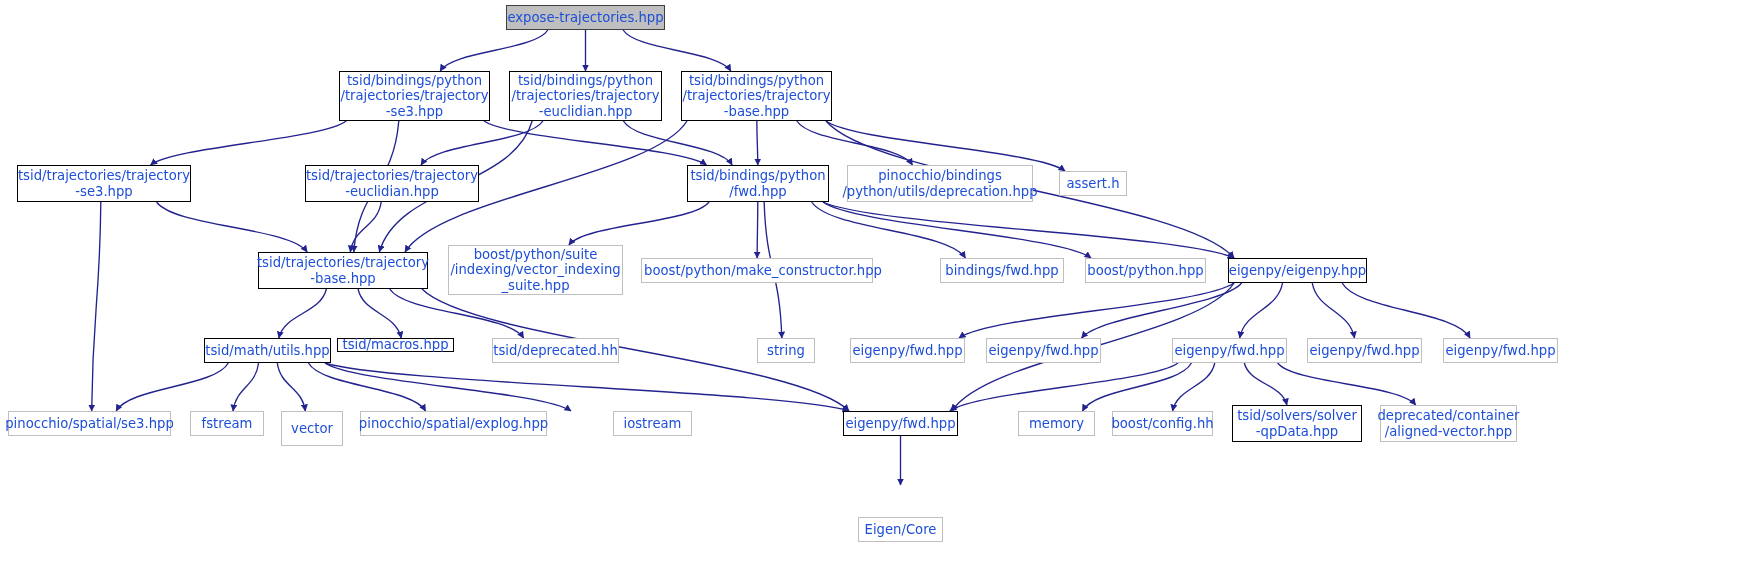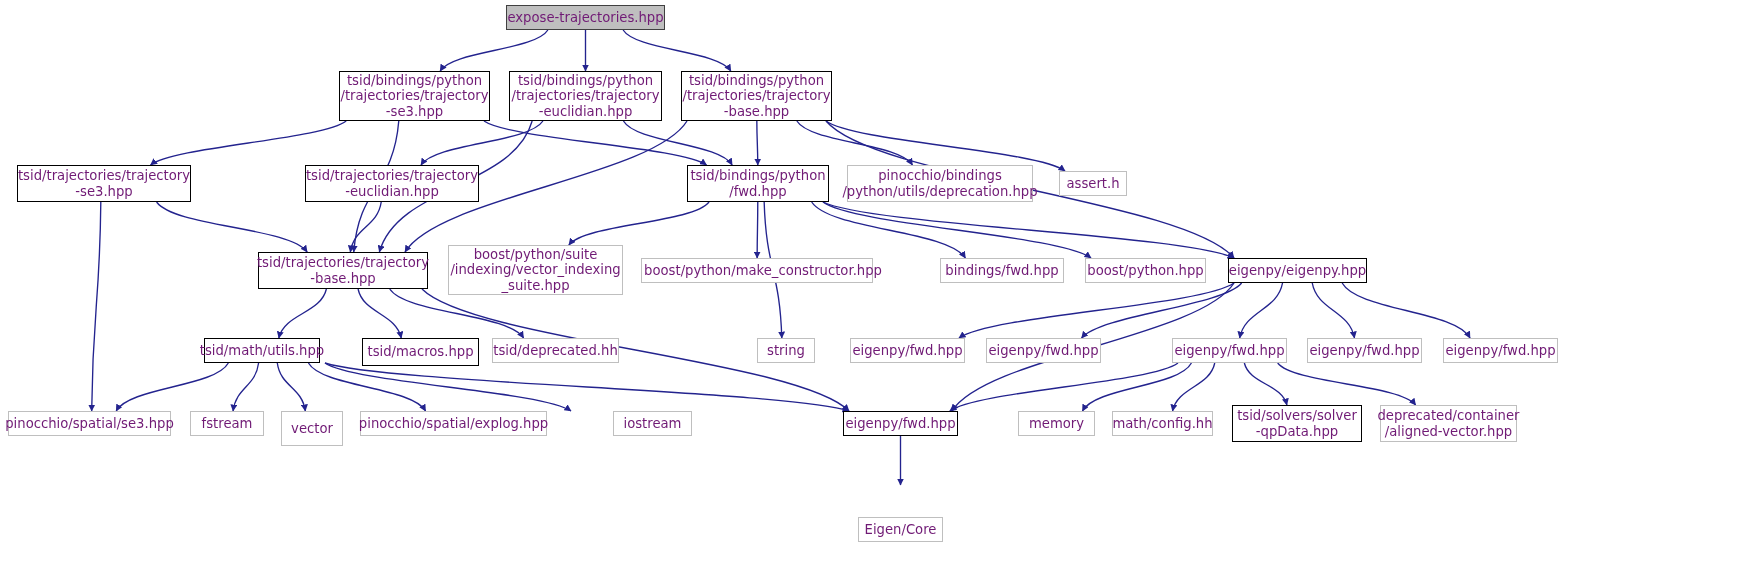--- a/index.html
+++ b/index.html
@@ -24,21 +24,21 @@
   }
   .node {
     position: absolute;
     box-sizing: border-box;
     display: flex;
     align-items: center;
     justify-content: center;
     text-align: center;
     font-size: 13.2px;
     line-height: 15.5px;
-    color: #701a75;
+    color: #1d4ed8;
     white-space: pre;
     background: #ffffff;
     border: 1px solid #000000;
     z-index: 2;
   }
   .node.root {
     background: #bfbfbf;
     border: 1px solid #404040;
   }
   .node.thick {
@@ -132,36 +132,36 @@
       <div class="node faint" style="left: 1059px; top: 171px; width: 68px; height: 25px;"><span class="node-label">assert.h</span></div>
       <div class="node thick" style="left: 258px; top: 252px; width: 170px; height: 37px;"><span class="node-label">tsid/trajectories/trajectory
 -base.hpp</span></div>
       <div class="node faint" style="left: 448px; top: 245px; width: 175px; height: 50px;"><span class="node-label">boost/python/suite
 /indexing/vector_indexing
 _suite.hpp</span></div>
       <div class="node faint" style="left: 641px; top: 258px; width: 232px; height: 25px; padding-left: 12px;"><span class="node-label">boost/python/make_constructor.hpp</span></div>
       <div class="node faint" style="left: 940px; top: 258px; width: 124px; height: 25px;"><span class="node-label">bindings/fwd.hpp</span></div>
       <div class="node faint" style="left: 1085px; top: 258px; width: 121px; height: 25px;"><span class="node-label">boost/python.hpp</span></div>
       <div class="node thick" style="left: 1228px; top: 258px; width: 139px; height: 25px;"><span class="node-label">eigenpy/eigenpy.hpp</span></div>
-      <div class="node thick" style="left: 204px; top: 338px; width: 116px; height: 25px;"><span class="node-label">tsid/math/utils.hpp</span></div>
-      <div class="node" style="left: 362px; top: 338px; width: 117px; height: 28px; text-align: right;"><span class="node-label">tsid/macros.hpp</span></div>
+      <div class="node thick" style="left: 204px; top: 338px; width: 127px; height: 25px;"><span class="node-label">tsid/math/utils.hpp</span></div>
+      <div class="node" style="left: 337px; top: 338px; width: 117px; height: 14px; text-align: right;"><span class="node-label">tsid/macros.hpp</span></div>
       <div class="node faint" style="left: 492px; top: 338px; width: 127px; height: 25px;"><span class="node-label">tsid/deprecated.hh</span></div>
       <div class="node faint" style="left: 757px; top: 338px; width: 58px; height: 25px;"><span class="node-label">string</span></div>
       <div class="node faint" style="left: 850px; top: 338px; width: 115px; height: 25px;"><span class="node-label">eigenpy/fwd.hpp</span></div>
       <div class="node faint" style="left: 986px; top: 338px; width: 115px; height: 25px;"><span class="node-label">eigenpy/fwd.hpp</span></div>
       <div class="node faint" style="left: 1172px; top: 338px; width: 115px; height: 25px;"><span class="node-label">eigenpy/fwd.hpp</span></div>
       <div class="node faint" style="left: 1307px; top: 338px; width: 115px; height: 25px;"><span class="node-label">eigenpy/fwd.hpp</span></div>
       <div class="node faint" style="left: 1443px; top: 338px; width: 115px; height: 25px;"><span class="node-label">eigenpy/fwd.hpp</span></div>
       <div class="node faint" style="left: 8px; top: 411px; width: 163px; height: 25px;"><span class="node-label">pinocchio/spatial/se3.hpp</span></div>
       <div class="node faint" style="left: 190px; top: 411px; width: 74px; height: 25px;"><span class="node-label">fstream</span></div>
       <div class="node faint" style="left: 281px; top: 411px; width: 62px; height: 35px;"><span class="node-label">vector</span></div>
       <div class="node faint" style="left: 360px; top: 411px; width: 187px; height: 25px;"><span class="node-label">pinocchio/spatial/explog.hpp</span></div>
       <div class="node faint" style="left: 565px; top: 411px; width: 79px; height: 25px; margin-left: 48px;"><span class="node-label">iostream</span></div>
       <div class="node thick" style="left: 843px; top: 411px; width: 115px; height: 25px;"><span class="node-label">eigenpy/fwd.hpp</span></div>
       <div class="node faint" style="left: 1018px; top: 411px; width: 77px; height: 25px;"><span class="node-label">memory</span></div>
-      <div class="node faint" style="left: 1112px; top: 411px; width: 101px; height: 25px;"><span class="node-label">math/config.hh</span></div>
+      <div class="node faint" style="left: 1112px; top: 411px; width: 101px; height: 25px;"><span class="node-label">boost/config.hh</span></div>
       <div class="node thick" style="left: 1232px; top: 405px; width: 130px; height: 37px;"><span class="node-label">tsid/solvers/solver
 -qpData.hpp</span></div>
       <div class="node faint" style="left: 1380px; top: 405px; width: 137px; height: 37px;"><span class="node-label">deprecated/container
 /aligned-vector.hpp</span></div>
       <div class="node faint" style="left: 858px; top: 485px; width: 85px; height: 25px; margin-top: 32px;"><span class="node-label">Eigen/Core</span></div>
     </div>
 </div>
 
 </body></html>

